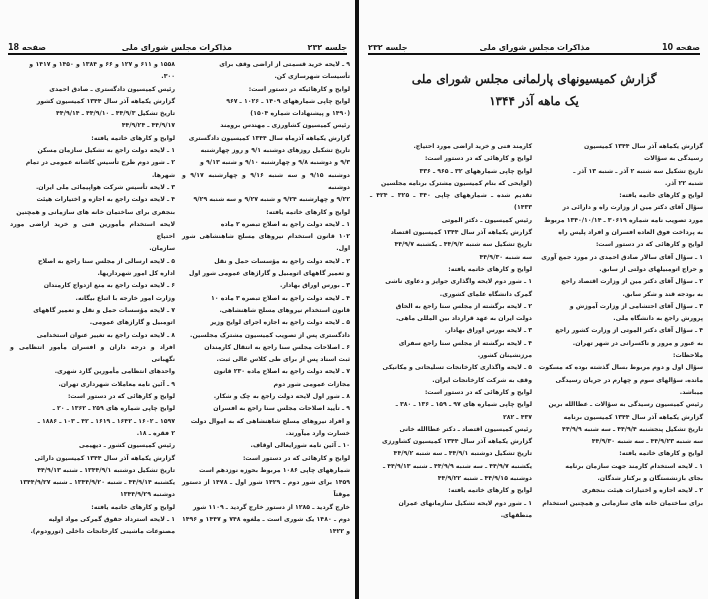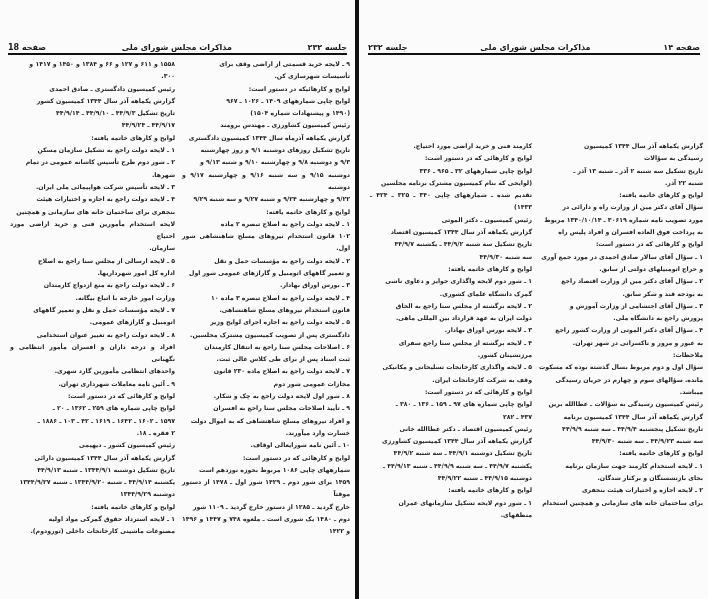--- a/index.html
+++ b/index.html
@@ -131,26 +131,30 @@
         <p>لوایح و کارهای خاتمه یافته:</p>
         <p>۱ ـ لایحه استرداد حقوق گمرکی مواد اولیه</p>
         <p>مصنوعات ماشینی کارخانجات داخلی (تورودوم).</p>
       </div>
   </div>
 
   <div class="spine"></div>
 
   <div class="page right">
     <div class="header">
-      <span>صفحه ۱۴</span>
+      <span>صفحه 10</span>
       <span>مذاکرات مجلس شورای ملی</span>
       <span>جلسه ۲۳۲</span>
     </div>
     <div class="header-rule"></div>
 
+    <div class="title-block">
+      <div class="title-line1">گزارش کمیسیونهای پارلمانی مجلس شورای ملی</div>
+      <div class="title-line2">یک ماهه آذر ۱۳۴۴</div>
+    </div>
 
     <div class="col c1">
         <p>گزارش یکماهه آذر سال ۱۳۴۴ کمیسیون</p>
         <p>رسیدگی به سؤالات</p>
         <p>تاریخ تشکیل سه شنبه ۲ آذر ـ شنبه ۱۳ آذر ـ</p>
         <p>شنبه ۲۲ آذر.</p>
         <p>لوایح و کارهای خاتمه یافته:</p>
         <p>سؤال آقای دکتر مین از وزارت راه و دارائی در</p>
         <p>مورد تصویب نامه شماره ۳۰۶۱۹ ـ ۱۳۴۰/۱۰/۱۴ مربوط</p>
         <p>به پرداخت فوق العاده افسران و افراد پلیس راه</p>

